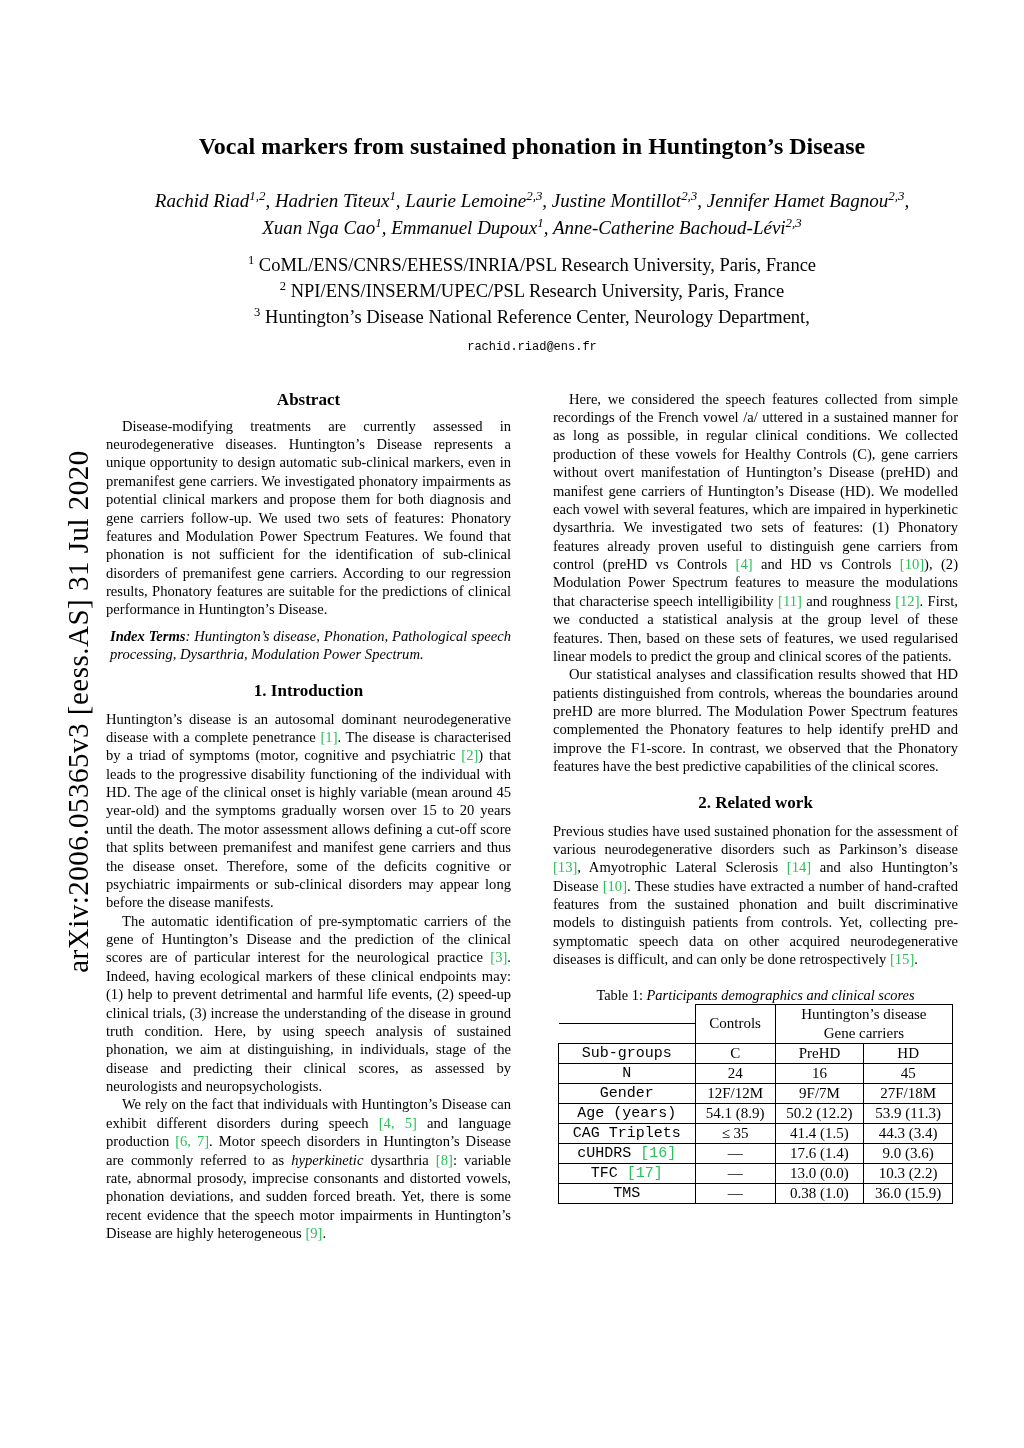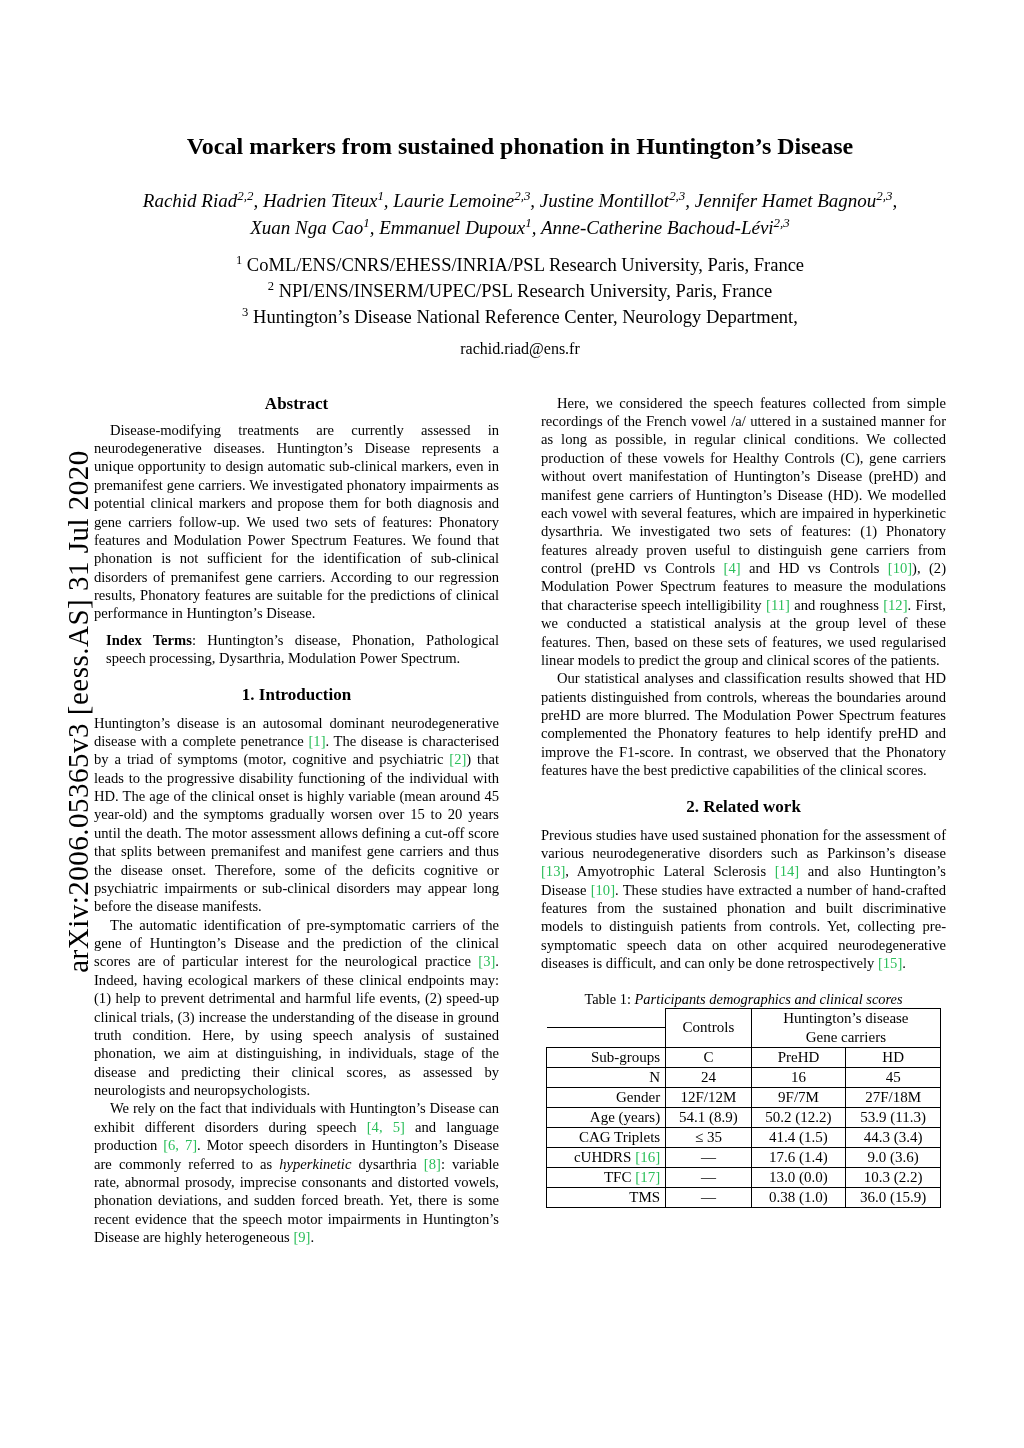--- a/index.html
+++ b/index.html
@@ -19,21 +19,21 @@
     transform-origin:center center;
     font-family:"Liberation Serif", serif;
     font-size:29px;
     letter-spacing:0.5px;
     color:#000;
     text-align:center;
     white-space:nowrap;
   }
   .page {
     position:absolute;
-    left:94px; top:0;
+    left:106px; top:0;
     width:852px;
     height:1448px;
   }
   .title {
     text-align:center;
     font-size:24px;
     font-weight:bold;
     margin-top:132px;
     line-height:1.2;
   }
@@ -45,22 +45,22 @@
     line-height:1.45;
   }
   .affil {
     text-align:center;
     font-size:18.5px;
     margin-top:10px;
     line-height:1.42;
   }
   .email {
     text-align:center;
-    font-family:Liberation Serif, serif;
-    font-size:16px;
+    font-family:Liberation Mono, monospace;
+    font-size:12px;
     margin-top:9px;
   }
   sup { font-size:0.68em; vertical-align:super; line-height:0; }
 
   .cols {
     margin-top:22px;
     display:flex;
     gap:42px;
   }
   .col { width:411px; }
@@ -79,58 +79,58 @@
   p.body {
     font-size:14.6px;
     line-height:1.26;
     text-align:justify;
     margin:0;
     text-indent:16px;
     font-family:Liberation Serif, serif;
   }
   p.body.noindent { text-indent:0; }
   .cite { color:#2bbf5a; }
-  .idxterms { font-size:14.6px; line-height:1.26; text-align:justify; margin:8px 0 0 12px; }
+  .idxterms { font-size:14.6px; line-height:1.26; text-align:justify; margin:8px 0 0 4px;font-style:italic; }
   .idxterms b { font-weight:bold; }
 
   .tbl-caption {
     font-size:14.4px;
     text-align:center;
     margin:18px 0 0 0;
   }
   .tbl-caption i { font-style:italic; }
   table.demog {
     border-collapse:collapse;
     margin:0 auto;
     font-size:15px;
     width:395px;
   }
   table.demog td, table.demog th {
     border:1px solid #000;
     padding:1px 5px;
     font-weight:normal;
     text-align:center;
   }
-  table.demog td.lft { text-align:right; }
+  table.demog td.lft { text-align:center;font-family:Liberation Mono, monospace; }
   .nb-left { border-left:none !important; }
   .nb-top { border-top:none !important; }
   .nb-bot { border-bottom:none !important; }
 </style>
 </head>
 <body>
 
 <div class="arxiv-stamp">arXiv:2006.05365v3  [eess.AS]  31 Jul 2020</div>
 
 <div class="page">
 
   <div class="title">Vocal markers from sustained phonation in Huntington’s Disease</div>
 
   <div class="authors">
     <div>
-      Rachid Riad<sup>2,2</sup>, Hadrien Titeux<sup>1</sup>, Laurie Lemoine<sup>2,3</sup>, Justine Montillot<sup>2,3</sup>, Jennifer Hamet Bagnou<sup>2,3</sup>,
+      Rachid Riad<sup>1,2</sup>, Hadrien Titeux<sup>1</sup>, Laurie Lemoine<sup>2,3</sup>, Justine Montillot<sup>2,3</sup>, Jennifer Hamet Bagnou<sup>2,3</sup>,
     </div>
     <div>
       Xuan Nga Cao<sup>1</sup>, Emmanuel Dupoux<sup>1</sup>, Anne-Catherine Bachoud-Lévi<sup>2,3</sup>
     </div>
   </div>
 
   <div class="affil">
     <div><sup>1</sup> CoML/ENS/CNRS/EHESS/INRIA/PSL Research University, Paris, France</div>
     <div><sup>2</sup> NPI/ENS/INSERM/UPEC/PSL Research University, Paris, France</div>
     <div><sup>3</sup> Huntington’s Disease National Reference Center, Neurology Department,</div>

